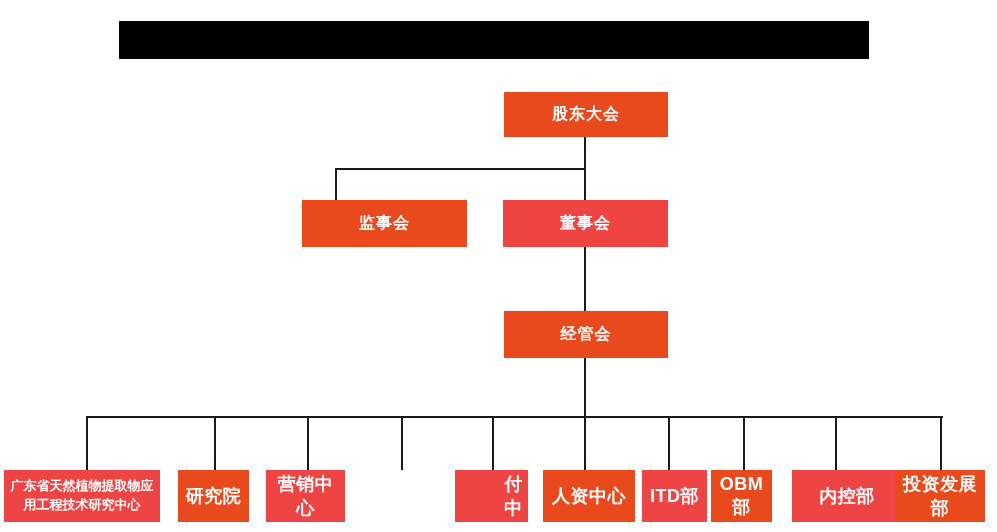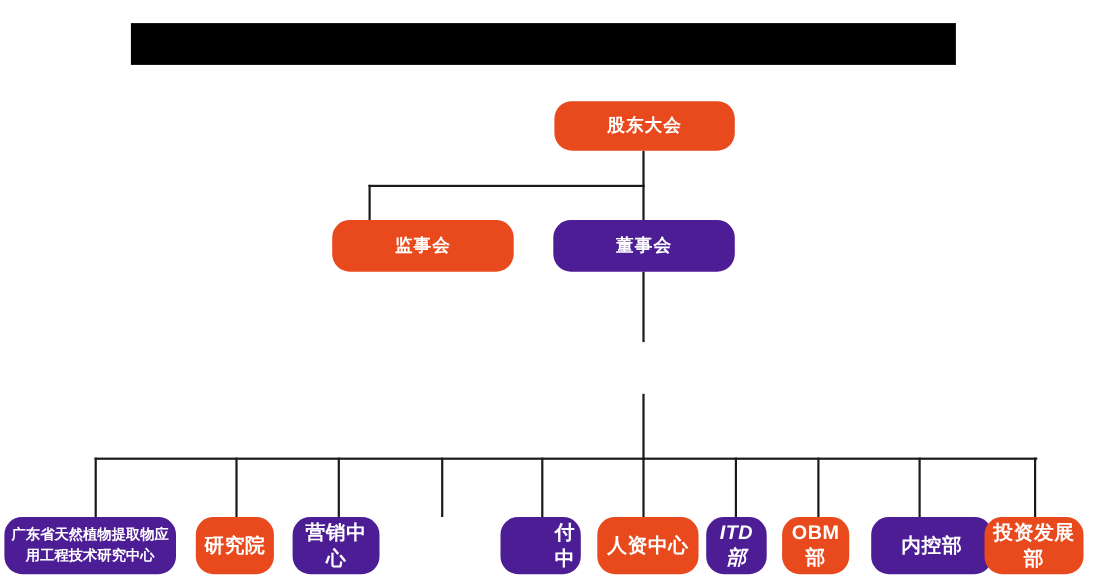--- a/index.html
+++ b/index.html
@@ -26,24 +26,23 @@
   .node {
     position: absolute;
     display: flex;
     align-items: center;
     justify-content: center;
     text-align: center;
     color: #ffffff;
     font-weight: bold;
     box-sizing: border-box;
     padding: 2px 4px;
-    border-radius: 16px;
   }
   .node.dark  { background: #E8491D; }
-  .node.light { background: #4c1d95; }
+  .node.light { background: #ef4444; }
   .fs16 { font-size: 16px; letter-spacing: 1px; }
   .fs15 { font-size: 18px; letter-spacing: 0.5px; }
   .fs13 { font-size: 13px; line-height: 1.45; letter-spacing: 0px; }
   .line {
     position: absolute;
     background: #1a1a1a;
   }
   
   .v1  { left: 584px; top: 137px; width: 2px; height: 63px; }
   .v2  { left: 335px; top: 168px; width: 2px; height: 32px; }
@@ -69,21 +68,21 @@
   .n-supervisory  { left: 254px; top: 200px; width: 165px; height: 47px; margin-left: 48px; }
   .n-board        { left: 503px; top: 200px; width: 165px; height: 47px; }
   .n-management   { left: 504px; top: 311px; width: 164px; height: 47px; }
   .row { top: 470px; height: 52px; }
   .n-research-center    { left: 4px;   width: 156px; }
   .n-research-institute { left: 178px; width: 71px;  }
   .n-marketing          { left: 266px; width: 79px;  }
   .n-finance            { left: 365px; width: 75px;  }
   .n-delivery           { left: 455px; width: 73px; padding-left: 48px;  }
   .n-hr                 { left: 543px; width: 92px;  }
-  .n-itd                { left: 642px; width: 55px; font-style: italic;  }
+  .n-itd                { left: 642px; width: 65px;  }
   .n-obm                { left: 711px; width: 61px;  }
   .n-internal-control   { left: 792px; width: 110px;  }
   .n-investment         { left: 895px; width: 90px;  }
 </style>
 </head>
 <body>
 
 <div class="canvas">
 
   <div class="redacted-bar"></div>
@@ -104,20 +103,21 @@
   <div class="line drop d8"></div>
   <div class="line drop d9"></div>
   <div class="line drop d10"></div>
 
   <div class="node dark fs16 n-shareholders">股东大会</div>
 
   <div class="node dark fs16 n-supervisory">监事会</div>
 
   <div class="node light fs16 n-board">董事会</div>
 
+  <div class="node dark fs16 n-management">经管会</div>
 
   <div class="node light fs13 row n-research-center">广东省天然植物提取物应用工程技术研究中心</div>
 
   <div class="node dark fs15 row n-research-institute">研究院</div>
 
   <div class="node light fs15 row n-marketing">营销中心</div>
 
 
   <div class="node light fs15 row n-delivery">交付中心</div>
 

